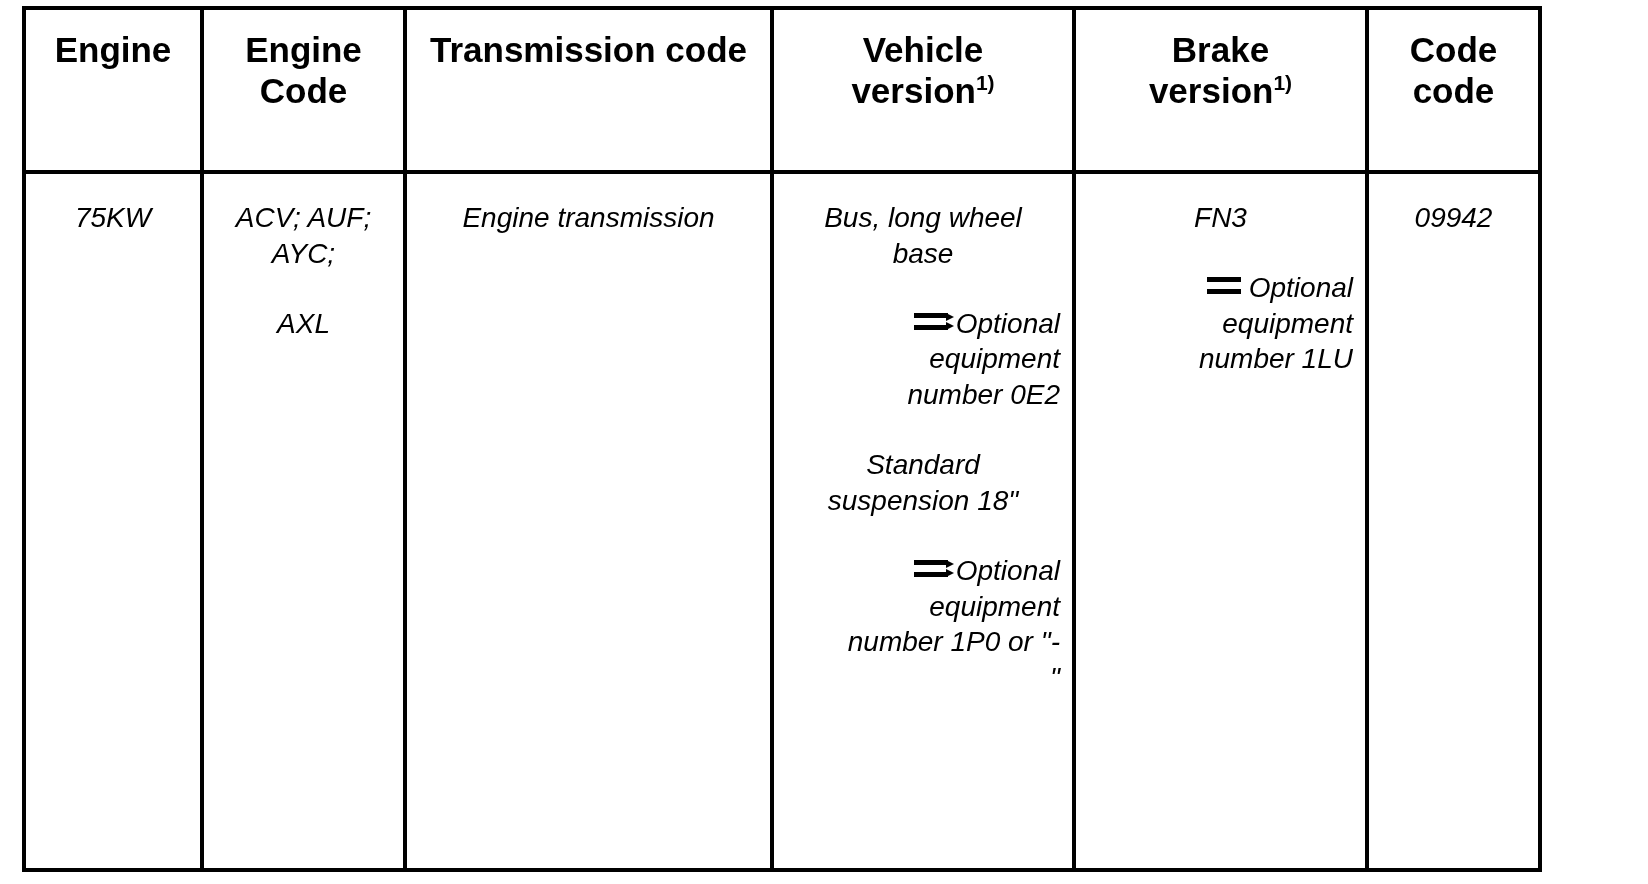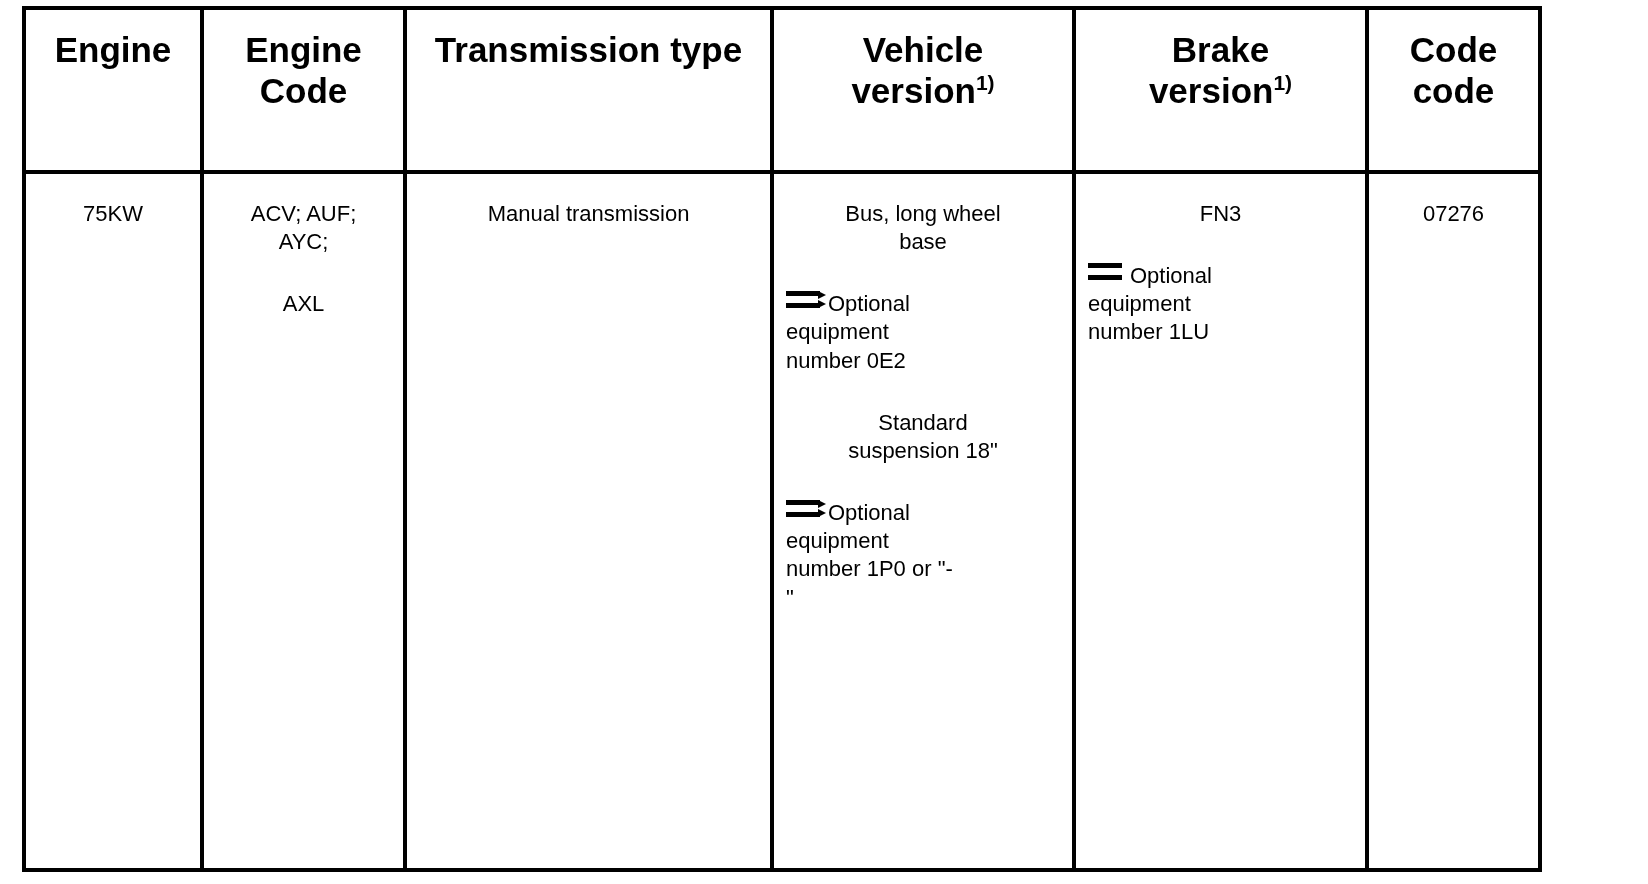--- a/index.html
+++ b/index.html
@@ -62,29 +62,30 @@
     white-space: pre-line;
   }
   sup.fn {
     font-size: 21px;
     font-weight: bold;
     vertical-align: super;
     line-height: 0;
   }
   tbody td {
     height: 690px;
-    font-size: 22px;
+    font-size: 28px;
     line-height: 1.28;
     vertical-align: top;
+    font-style: italic;
   }
   .cell-inner {
     padding: 26px 12px 0 12px;
   }
   .center   { text-align: center; }
-  .left     { text-align: left; }
+  .left     { text-align: right; }
   .blank-line { display: block; height: 34px; }
   .txt-block { display: block; white-space: pre-line; }
   .arrow-line { display: block; }
   .arrow-glyph {
     display: inline-block;
     margin-right: 8px;
     position: relative;
     top: -3px;
   }
   
@@ -136,21 +137,21 @@
     <thead>
       <tr>
         <th>
           <span class="hd-text">Engine</span>
         </th>
         <th>
           <span class="hd-text">Engine
 Code</span>
         </th>
         <th>
-          <span class="hd-text">Transmission type</span>
+          <span class="hd-text">Transmission code</span>
         </th>
         <th>
           <span class="hd-text"><span>Vehicle
 version</span><sup class="fn">1)</sup></span>
         </th>
         <th>
           <span class="hd-text"><span>Brake
 version</span><sup class="fn">1)</sup></span>
         </th>
         <th>
@@ -173,21 +174,21 @@
           <div class="cell-inner center">
             <span class="txt-block">ACV; AUF;
 AYC;</span>
             <span class="blank-line"></span>
             <span class="txt-block">AXL</span>
           </div>
         </td>
 
         <td>
           <div class="cell-inner center">
-            <span class="txt-block">Manual transmission</span>
+            <span class="txt-block">Engine transmission</span>
           </div>
         </td>
 
         <td>
           <div class="cell-inner">
             <span class="txt-block center">Bus, long wheel
 base</span>
             <span class="blank-line"></span>
             <span class="arrow-line left"><span class="arrow-glyph head"><span class="bar"></span><span class="bar"></span></span><span class="txt-block" style="display:inline">Optional
 equipment
@@ -208,21 +209,21 @@
             <span class="txt-block center">FN3</span>
             <span class="blank-line"></span>
             <span class="arrow-line left"><span class="arrow-glyph"><span class="bar"></span><span class="bar"></span></span><span class="txt-block" style="display:inline">Optional
 equipment
 number 1LU</span></span>
           </div>
         </td>
 
         <td>
           <div class="cell-inner center">
-            <span class="txt-block">07276</span>
+            <span class="txt-block">09942</span>
           </div>
         </td>
 
       </tr>
     </tbody>
   </table>
 
 </div>
 
 </body></html>

